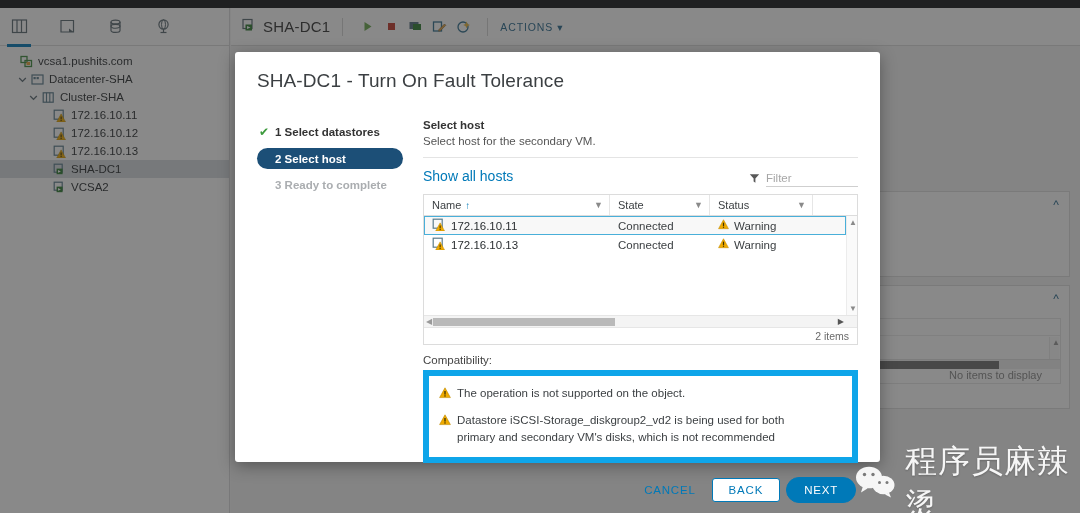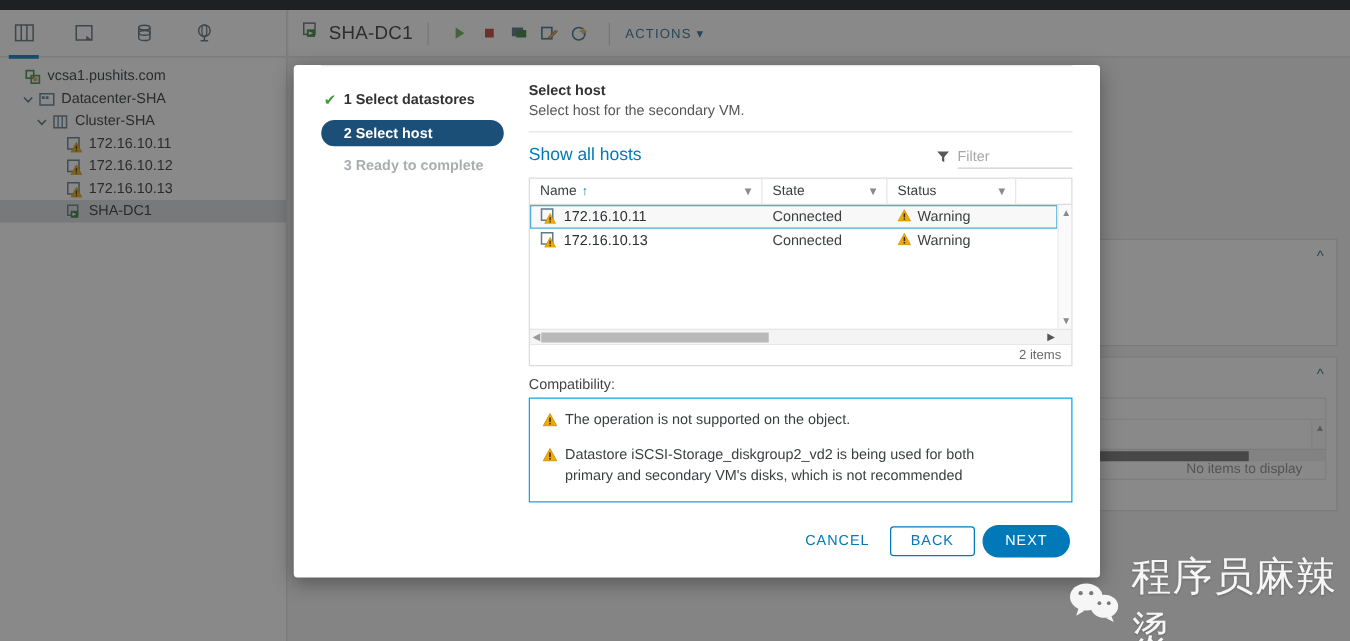--- a/index.html
+++ b/index.html
@@ -188,21 +188,21 @@
   .grid-hs { height: 12px; background: #f4f4f4; border-top: 1px solid #e6e6e6;
              position: relative; display: flex; align-items: center; }
   .grid-hs .arrL { position: absolute; left: 2px; color: #9a9a9a; font-size: 8px; }
   .grid-hs .arrR { position: absolute; right: 13px; color: #555; font-size: 8px; }
   .grid-hs .thumb { position: absolute; left: 9px; top: 2px; height: 8px;
                     width: 182px; background: #b9b9b9; }
   .grid-foot { height: 17px; border-top: 1px solid #e6e6e6; font-size: 10.5px;
                color: #6a6a6a; text-align: right; padding: 2px 8px 0 0; }
 
   .compat-lbl { font-size: 11.5px; color: #444; margin: 9px 0 4px 0; }
-  .compat-box { border: 1px solid #0ea5e9; padding: 9px 10px 11px 10px; }
+  .compat-box { border: 6px solid #0ea5e9; padding: 9px 10px 11px 10px; }
   .compat-item { display: flex; gap: 6px; font-size: 11.5px; color: #3b3f42;
                  line-height: 17px; margin-bottom: 8px; }
   .compat-item:last-child { margin-bottom: 0; }
 
   .modal-foot {
     display: flex; justify-content: flex-end; align-items: center; gap: 6px;
     padding: 14px 24px 16px 0;
   }
   .btn { font-size: 11.5px; letter-spacing: .8px; cursor: pointer;
          font-family: "Liberation Sans", sans-serif; }
@@ -349,20 +349,31 @@
           <div class="tree-row selected" style="padding-left: 37px;">
             <span class="tw"></span>
             <span class="ticon">
               <svg width="14" height="13" viewBox="0 0 14 13">
                 <rect x="1.2" y="1.2" width="8" height="8" fill="none" stroke="#5b7c8c" stroke-width="1.2"></rect>
                 <rect x="3.6" y="5.6" width="6" height="5.6" fill="#2f7d32"></rect>
                 <path d="M5 7 L7.9 8.4 L5 9.8 Z" fill="#fff"></path>
               </svg>
             </span>
             <span class="tlabel">SHA-DC1</span>
+          </div>
+          <div class="tree-row" style="padding-left: 37px;">
+            <span class="tw"></span>
+            <span class="ticon">
+              <svg width="14" height="13" viewBox="0 0 14 13">
+                <rect x="1.2" y="1.2" width="8" height="8" fill="none" stroke="#5b7c8c" stroke-width="1.2"></rect>
+                <rect x="3.6" y="5.6" width="6" height="5.6" fill="#2f7d32"></rect>
+                <path d="M5 7 L7.9 8.4 L5 9.8 Z" fill="#fff"></path>
+              </svg>
+            </span>
+            <span class="tlabel">VCSA2</span>
           </div>
         </div>
     </div>
 
     <div class="main">
       <div class="obj-header">
         <span>
           <svg width="16" height="16" viewBox="0 0 16 16">
             <rect x="2" y="2.5" width="9" height="9" fill="none" stroke="#5b6a72" stroke-width="1.2"></rect>
             <rect x="4.5" y="7.5" width="6.5" height="6" fill="#2f7d32"></rect>
@@ -488,20 +499,21 @@
             <div class="edit-link">Edit...</div>
           </div>
         </div>
       </div>
     </div>
   </div>
 
   <div class="dim"></div>
 
   <div class="modal">
+    <div class="modal-title">SHA-DC1 - Turn On Fault Tolerance</div>
     <div class="modal-sep"></div>
 
     <div class="modal-body">
 
       <div class="steps" id="steps-root">
           <div class="step">
             <span class="chk">✔</span>
             <span class="stxt">1 Select datastores</span>
           </div>
           <div class="step active">

